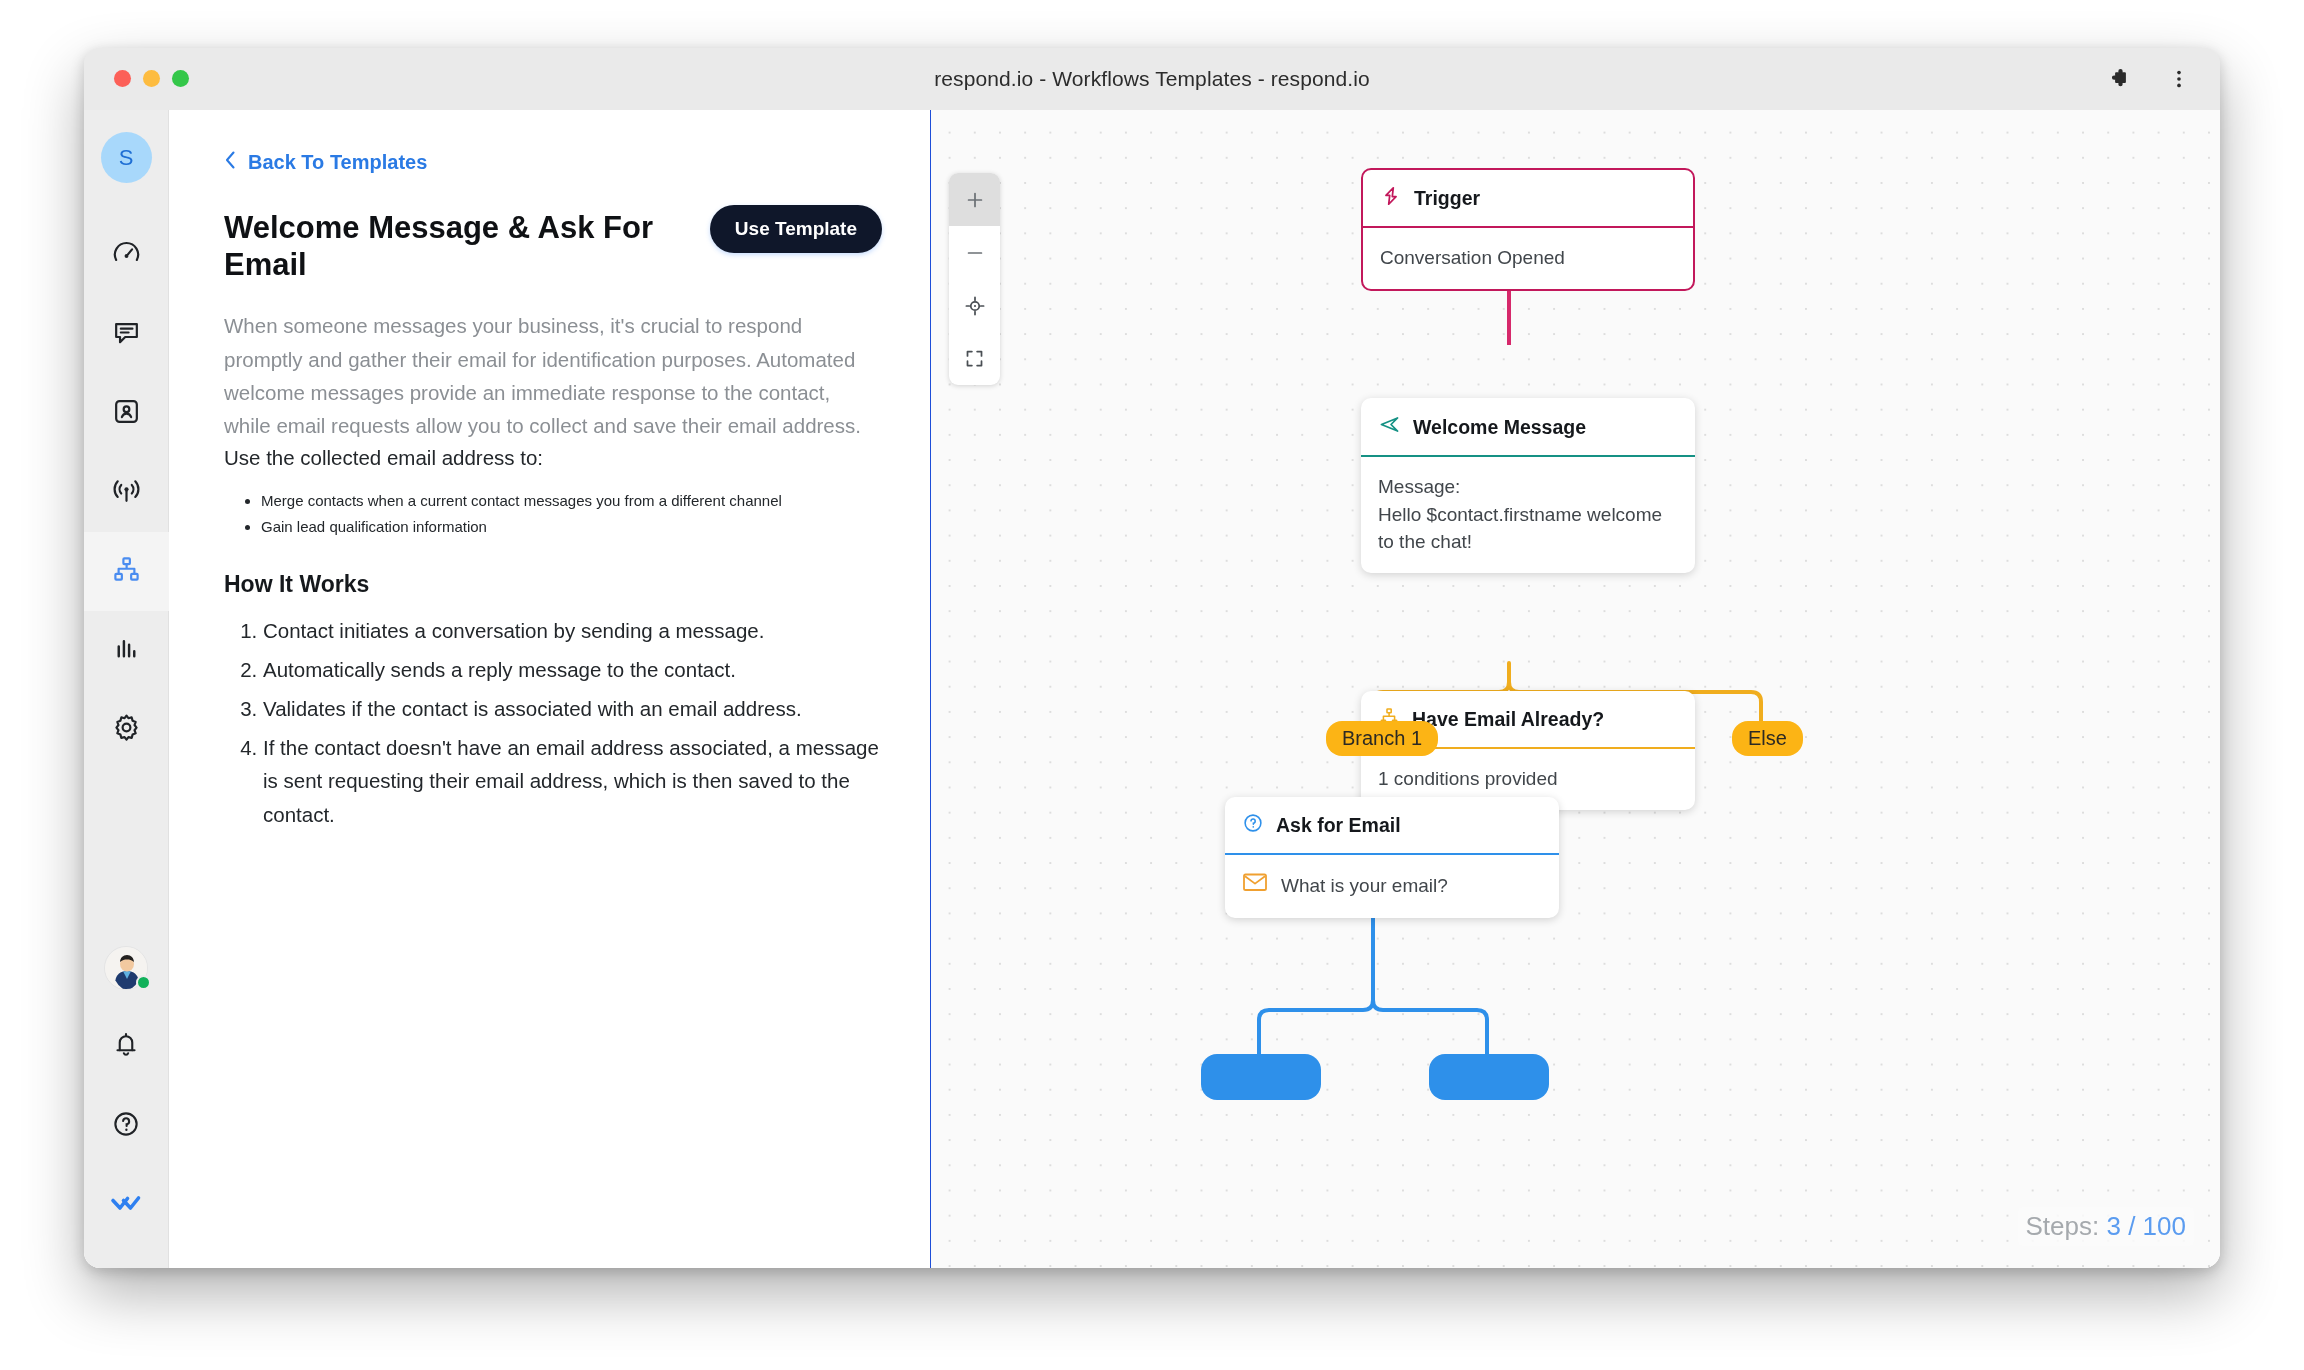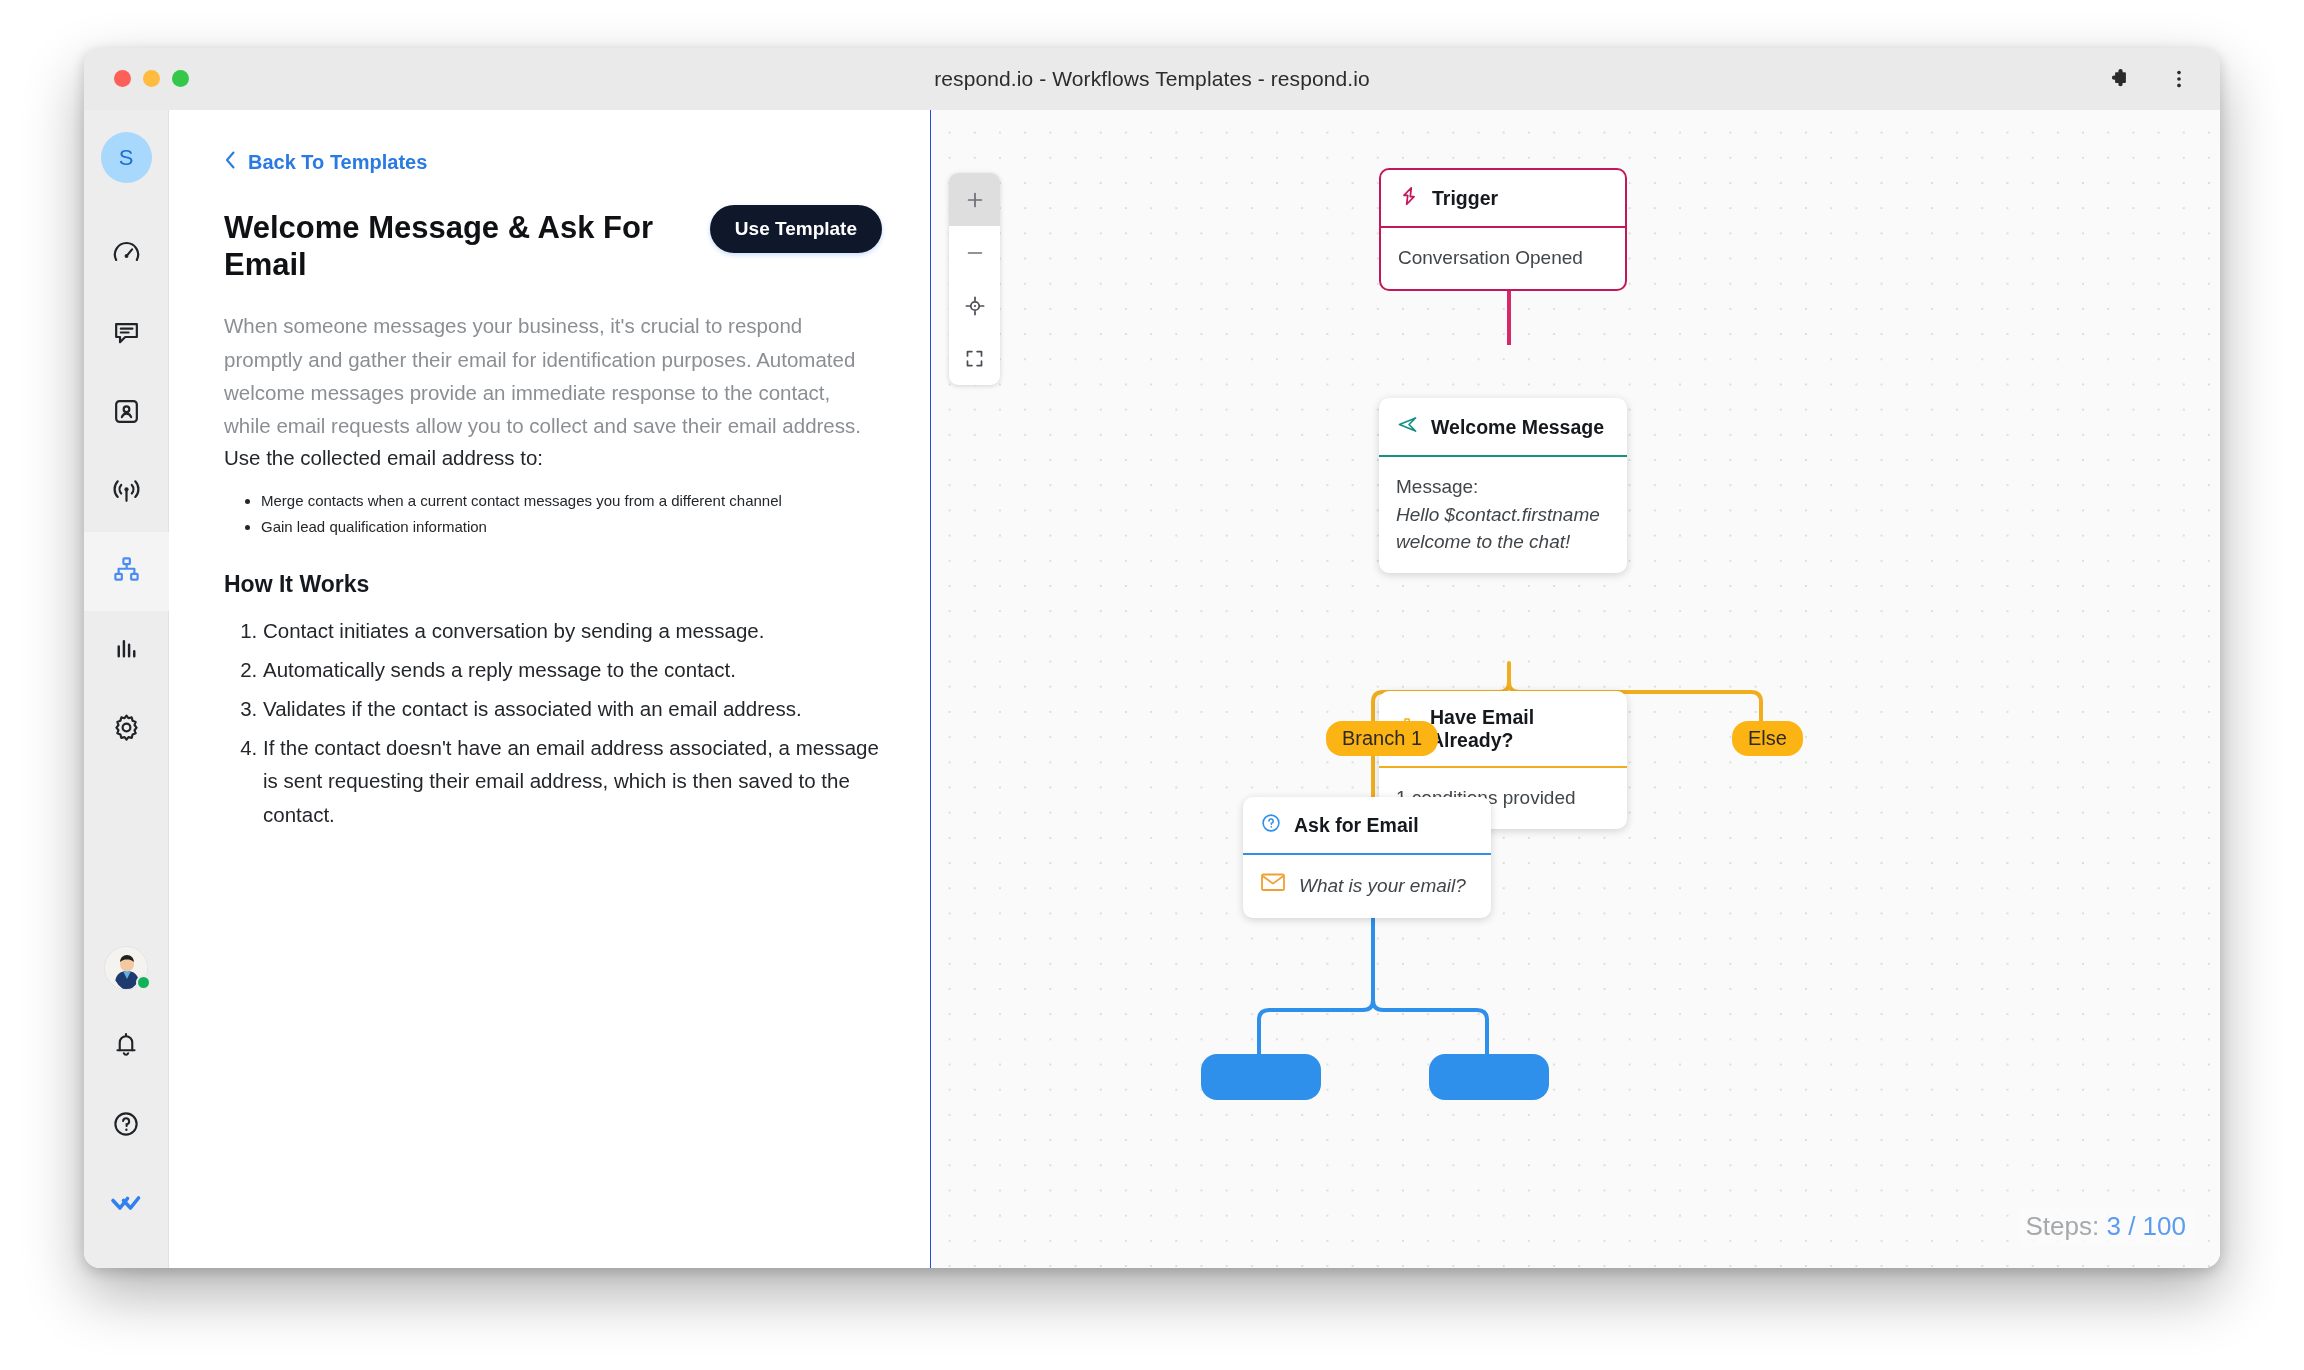--- a/index.html
+++ b/index.html
@@ -150,36 +150,35 @@
   .zc-btn.hovered { background: #dedede; }
 
   
   .conn { position: absolute; z-index: 1; }
 
   
   .node {
     position: absolute; z-index: 10;
     background: #ffffff;
     border-radius: 10px;
-    width: 248px;
-    margin-left: 18px;
+    width: 334px;
   }
   .node.outlined { border: 2px solid #c2185b; }
   .node.shadowed { box-shadow: 0 2px 9px rgba(0,0,0,0.16); }
   .node-head {
     display: flex; align-items: center; gap: 12px;
     padding: 15px 17px 14px 17px;
     font-size: 19.5px; font-weight: 700; color: #15181c;
   }
   .node-divider { height: 2px; width: 100%; }
   .node-body {
     padding: 16px 17px 17px 17px;
     font-size: 19px; color: #41464b; line-height: 1.45;
   }
-  .node-body .italic { font-style: italic; }
+  .node-body .italic { }
 
   
   .pill {
     position: absolute; z-index: 12;
     border-radius: 16px;
     padding: 6px 16px;
     font-size: 20px;
     white-space: nowrap;
     cursor: pointer;
   }

